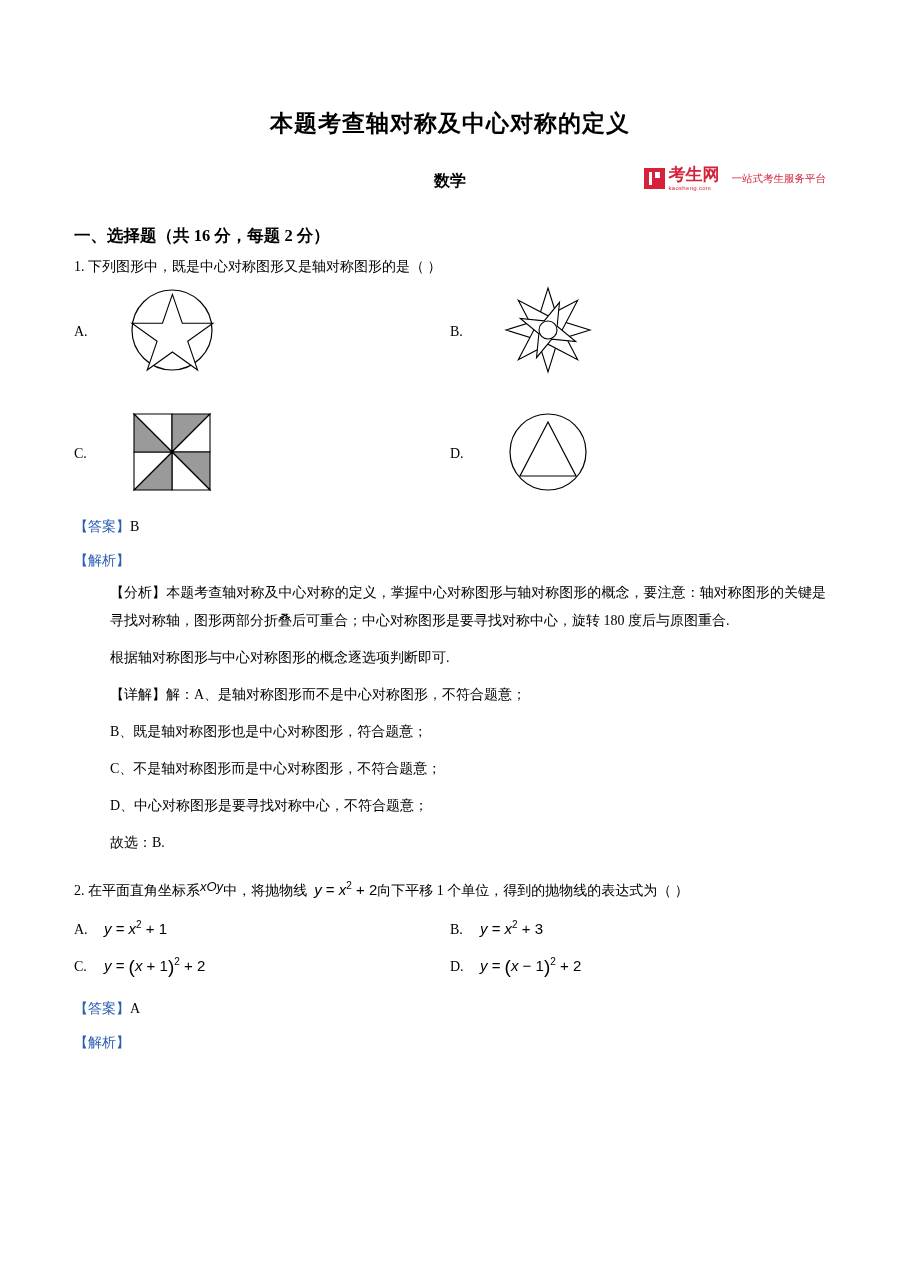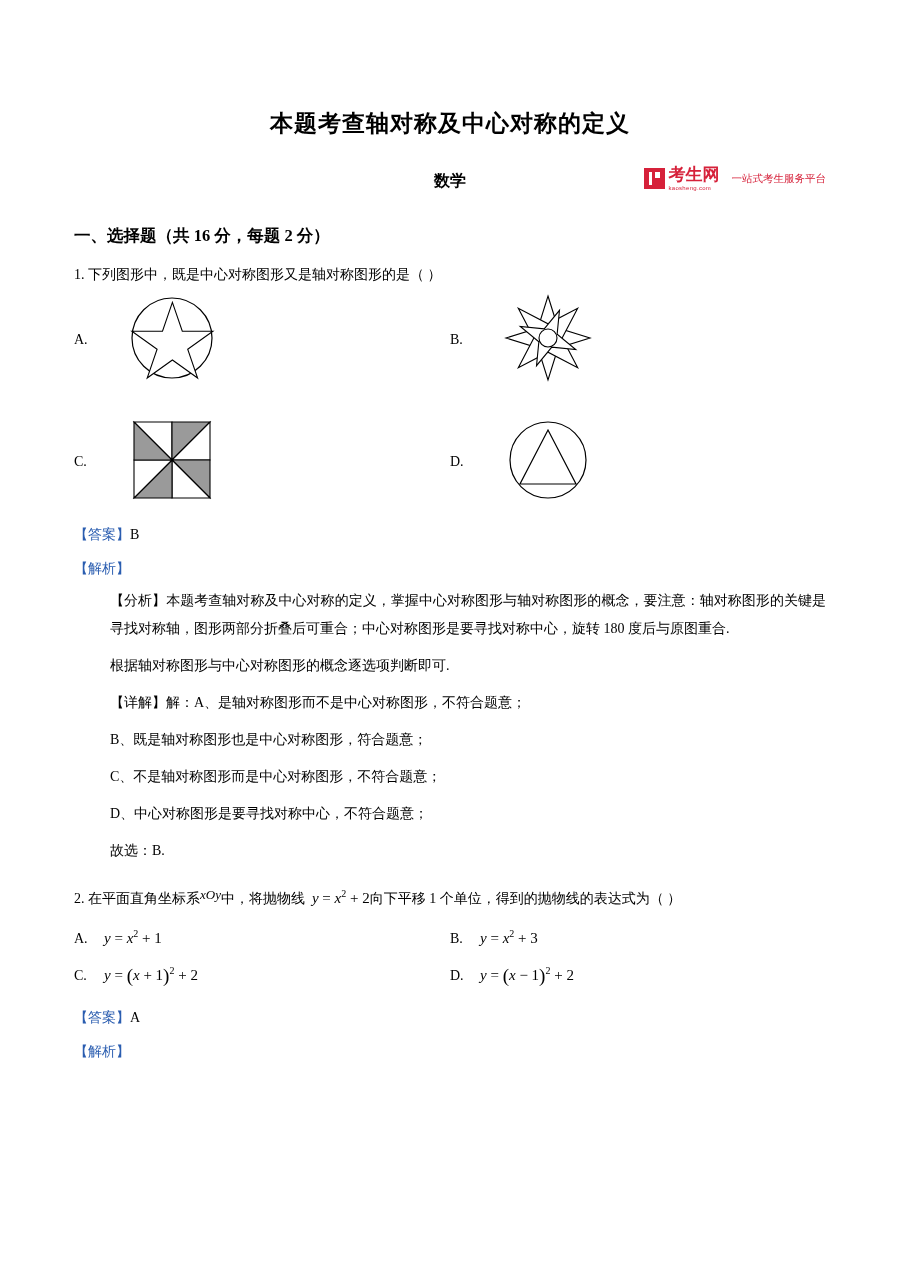--- a/index.html
+++ b/index.html
@@ -104,21 +104,21 @@
   }
 
   .section-heading {
     font-size: 16.5px;
     font-weight: bold;
     margin-top: 33px;
   }
 
   .q-line {
     font-size: 14px;
-    margin-top: 17px;
+    margin-top: 9px;
     line-height: 1.55;
   }
   .para {
     font-size: 14px;
     line-height: 2.0;
     margin-top: 9px;
     text-align: justify;
     margin-left: 36px;
   }
   .ans-label {
@@ -158,21 +158,21 @@
     margin-top: 18px;
   }
   .mcell {
     width: 50%;
     display: flex;
     align-items: baseline;
     font-size: 14px;
   }
   .mcell .opt-letter { width: 22px; }
   .math {
-    font-family: Liberation Serif, serif;
+    font-family: Liberation Sans, sans-serif;
     font-style: italic;
     font-size: 15px;
     margin-left: 8px;
     white-space: nowrap;
   }
   .math .num { font-style: normal; }
   sup.exp {
     font-size: 10px;
     font-style: normal;
     vertical-align: super;

